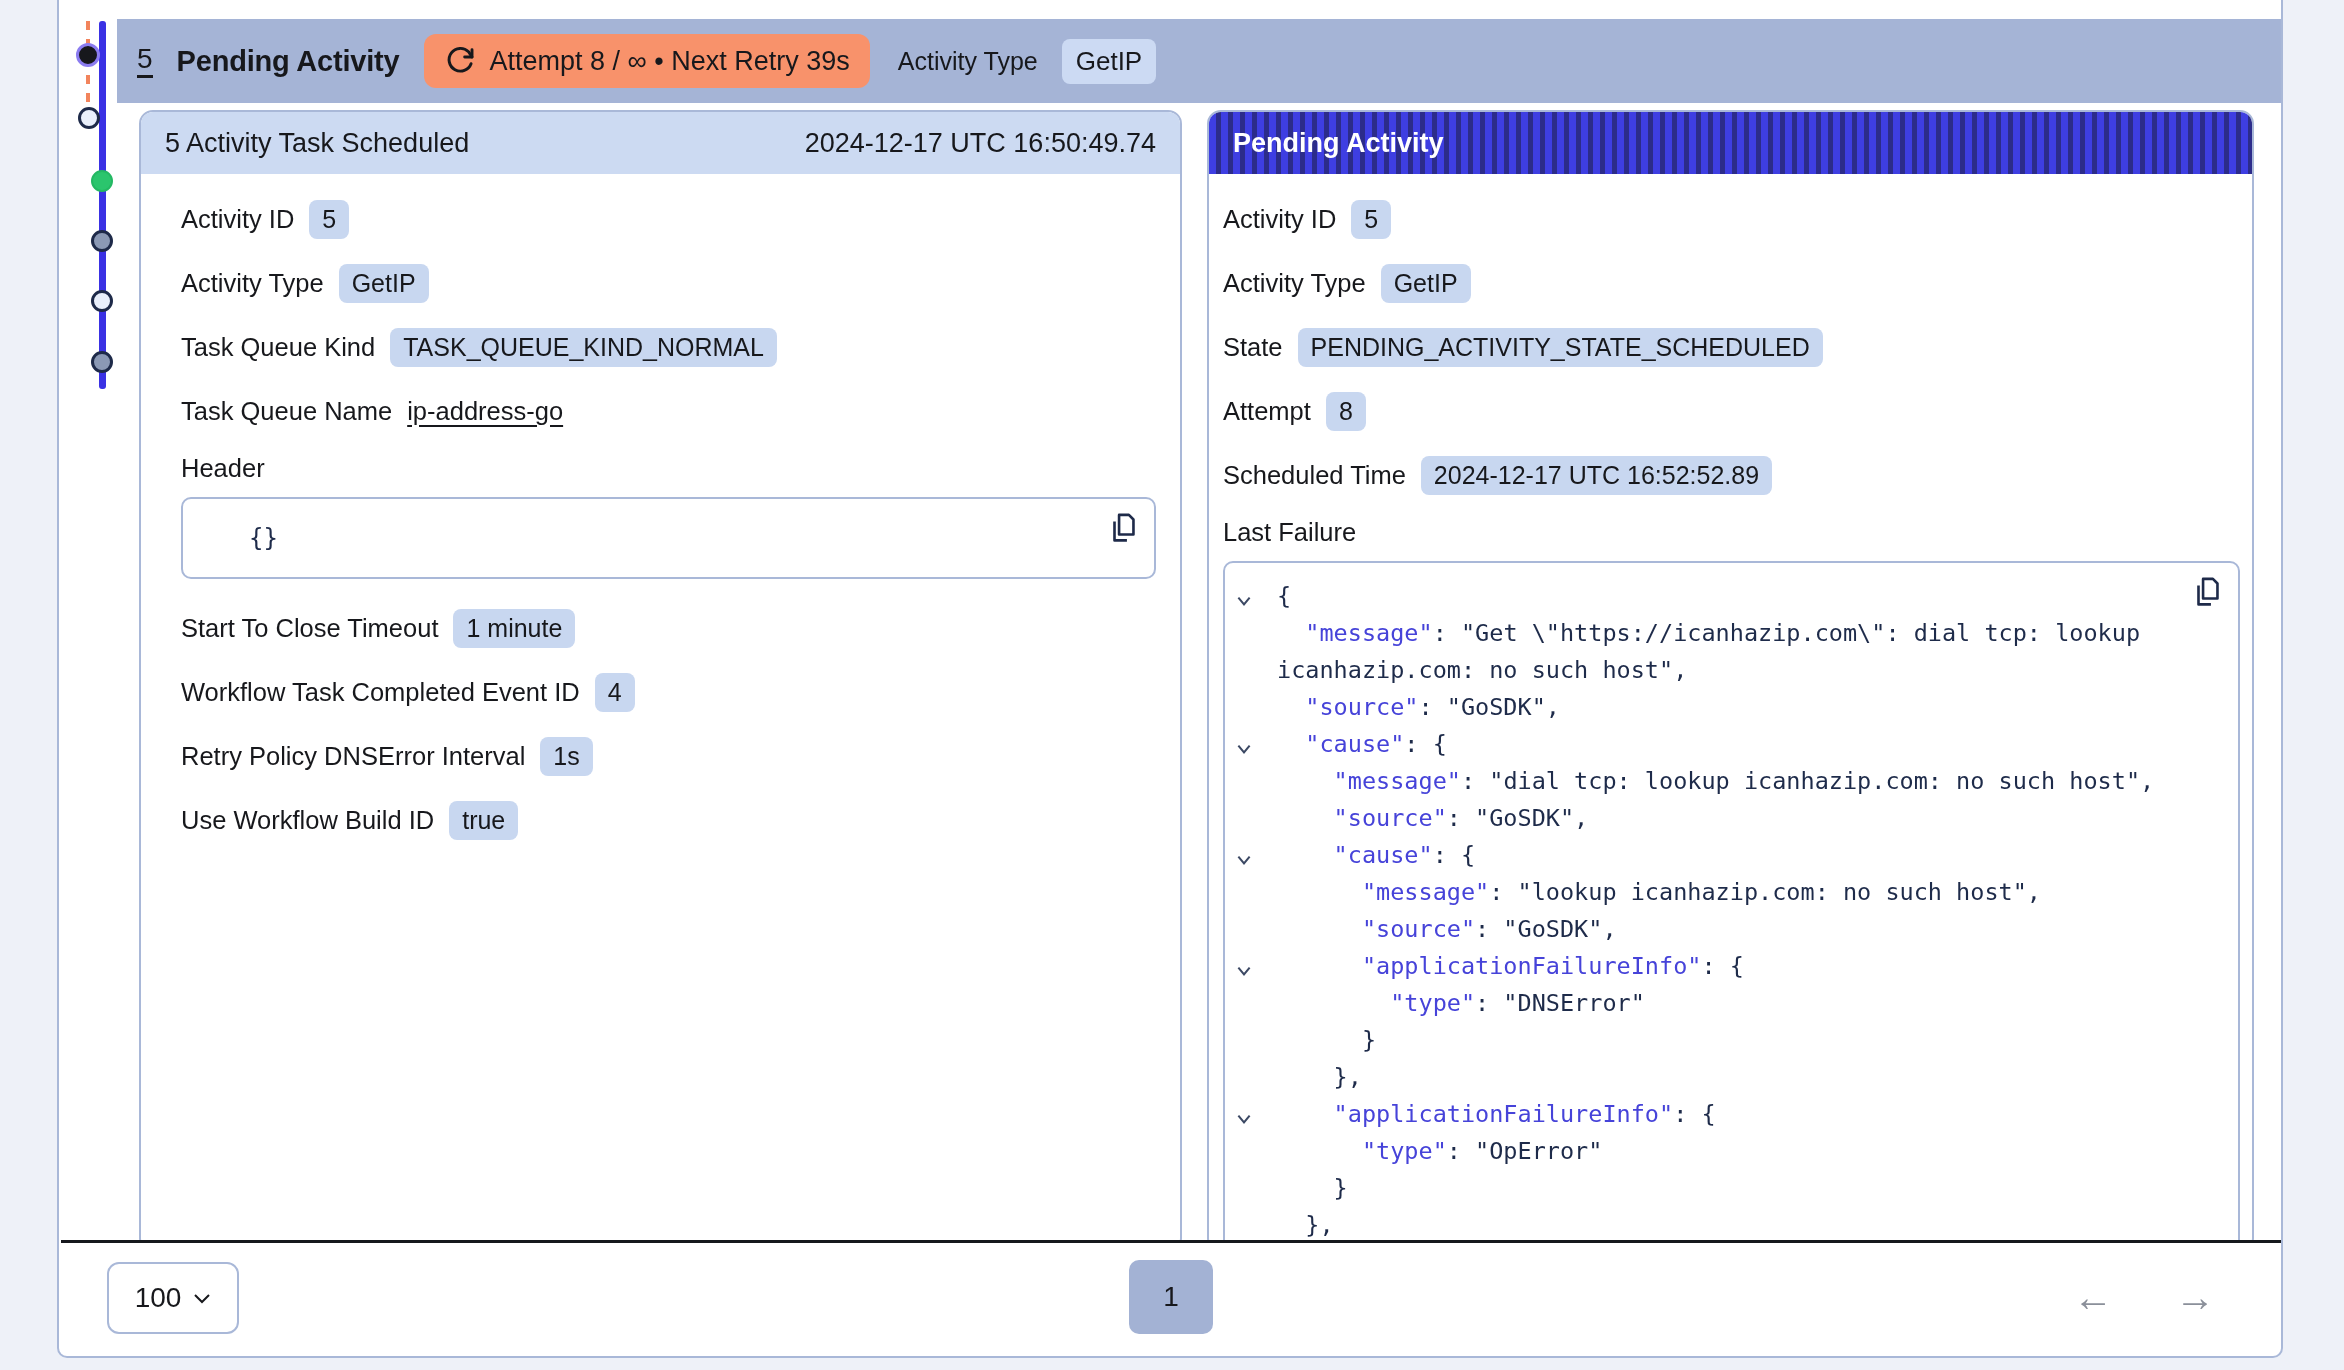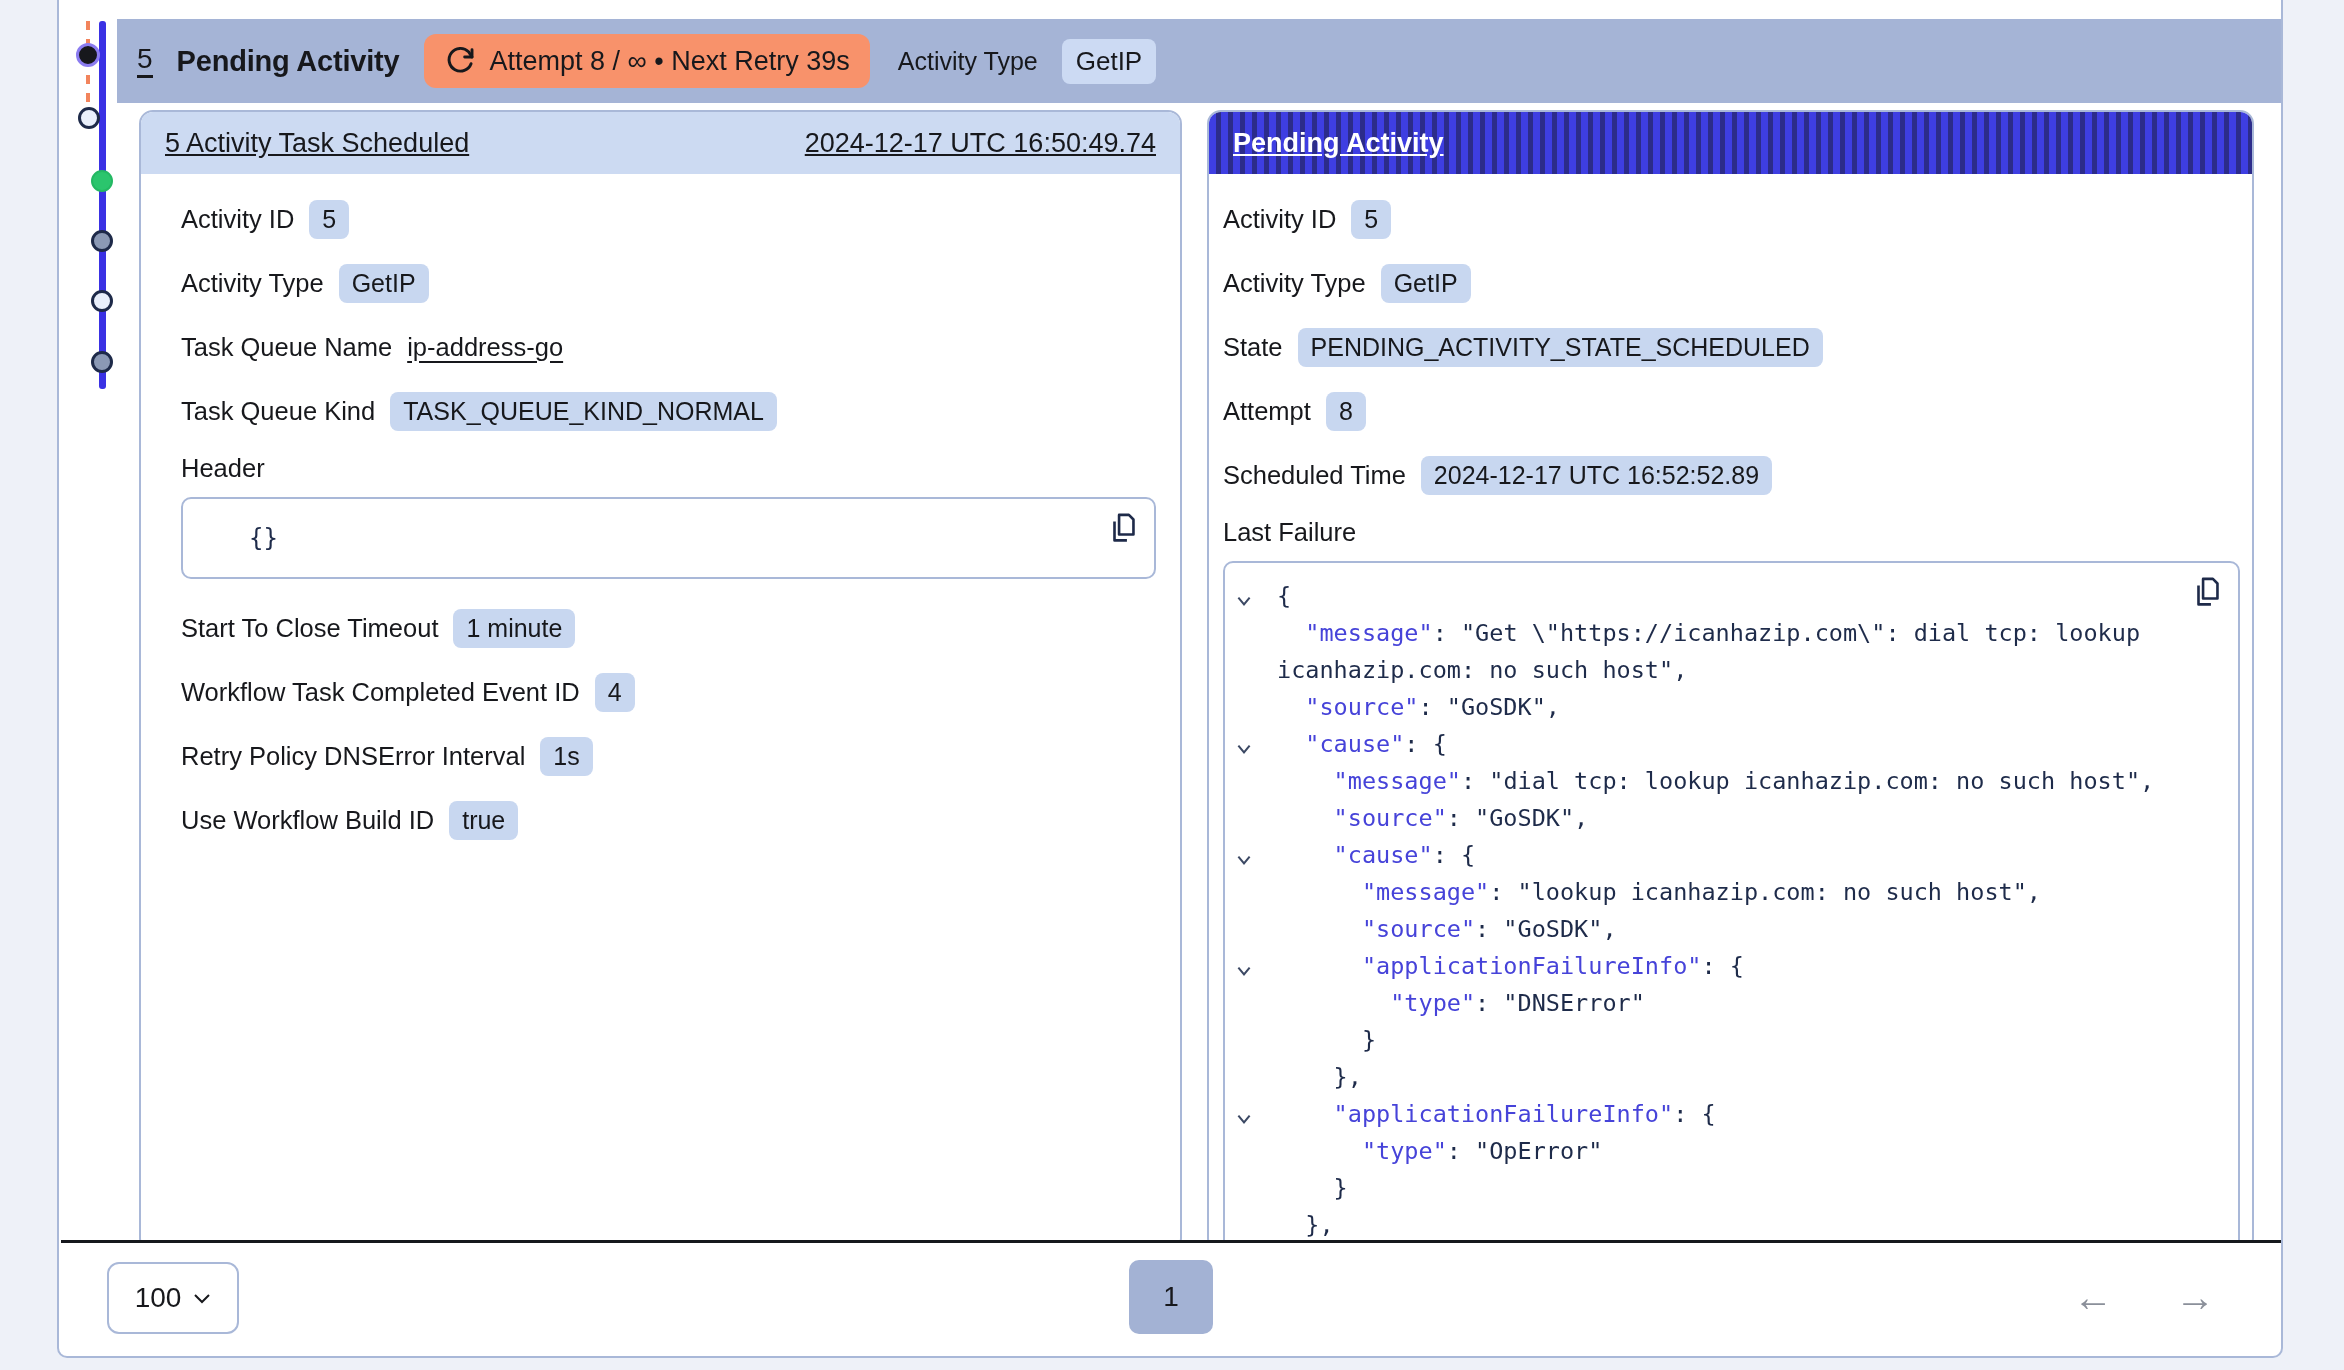--- a/index.html
+++ b/index.html
@@ -35,21 +35,21 @@
   .retry-badge svg { display:block; }
   .type-label { font-size:25px; margin-left:4px; }
   .type-chip { background:#ccdaf3; border-radius:8px; padding:7px 14px; font-size:26px; }
 
   
   .card { position:absolute; top:112px; height:1142px; background:#fff;
     border:2px solid #a9b8d8; border-radius:14px; overflow:hidden; }
   .card.left  { left:80px;  width:1043px; }
   .card.right { left:1148px; width:1047px; }
   .card-header { height:62px; display:flex; align-items:center; padding:0 24px;
-    background:#ccdaf2; font-size:27px;text-decoration:underline; }
+    background:#ccdaf2; font-size:27px; }
   .card-header .ts { margin-left:auto; font-size:27px; }
   .card-header.striped {
     background:repeating-linear-gradient(90deg,#3e3ee2 0 7px,#2c2c8a 7px 12px);
     color:#ffffff; font-weight:600; }
   .card-body { padding:24px 24px 0 40px; }
   .card.right .card-body { padding-left:14px; padding-right:12px; }
 
   .row { display:flex; align-items:center; min-height:42px; margin-bottom:22px; }
   .row .lbl { font-size:25.5px; margin-right:15px; white-space:nowrap; }
   .badge { background:#c8d7f0; border-radius:8px; padding:5px 13px; font-size:25px;
@@ -134,27 +134,27 @@
               <span class="lbl">Activity ID</span>
               <span class="badge">5</span>
             </div>
 
             <div class="row">
               <span class="lbl">Activity Type</span>
               <span class="badge">GetIP</span>
             </div>
 
             <div class="row">
+              <span class="lbl">Task Queue Kind</span>
+              <span class="badge">TASK_QUEUE_KIND_NORMAL</span>
+            </div>
+
+            <div class="row">
               <span class="lbl">Task Queue Name</span>
               <span class="link">ip-address-go</span>
-            </div>
-
-            <div class="row">
-              <span class="lbl">Task Queue Kind</span>
-              <span class="badge">TASK_QUEUE_KIND_NORMAL</span>
             </div>
           </div>
 
         <div class="section-label">Header</div>
         <div class="code-box">
           <span class="mono">{}</span>
           <button class="copy-btn">
             <svg width="32" height="34" viewBox="0 0 24 26">
               <path d="M9 3 h7.5 l3.5 3.5 V18 H9 Z" fill="none" stroke="#1e2a49" stroke-width="2" stroke-linejoin="round"></path>
               <path d="M5.5 8 V22.5 H15" fill="none" stroke="#1e2a49" stroke-width="2" stroke-linejoin="round"></path>

